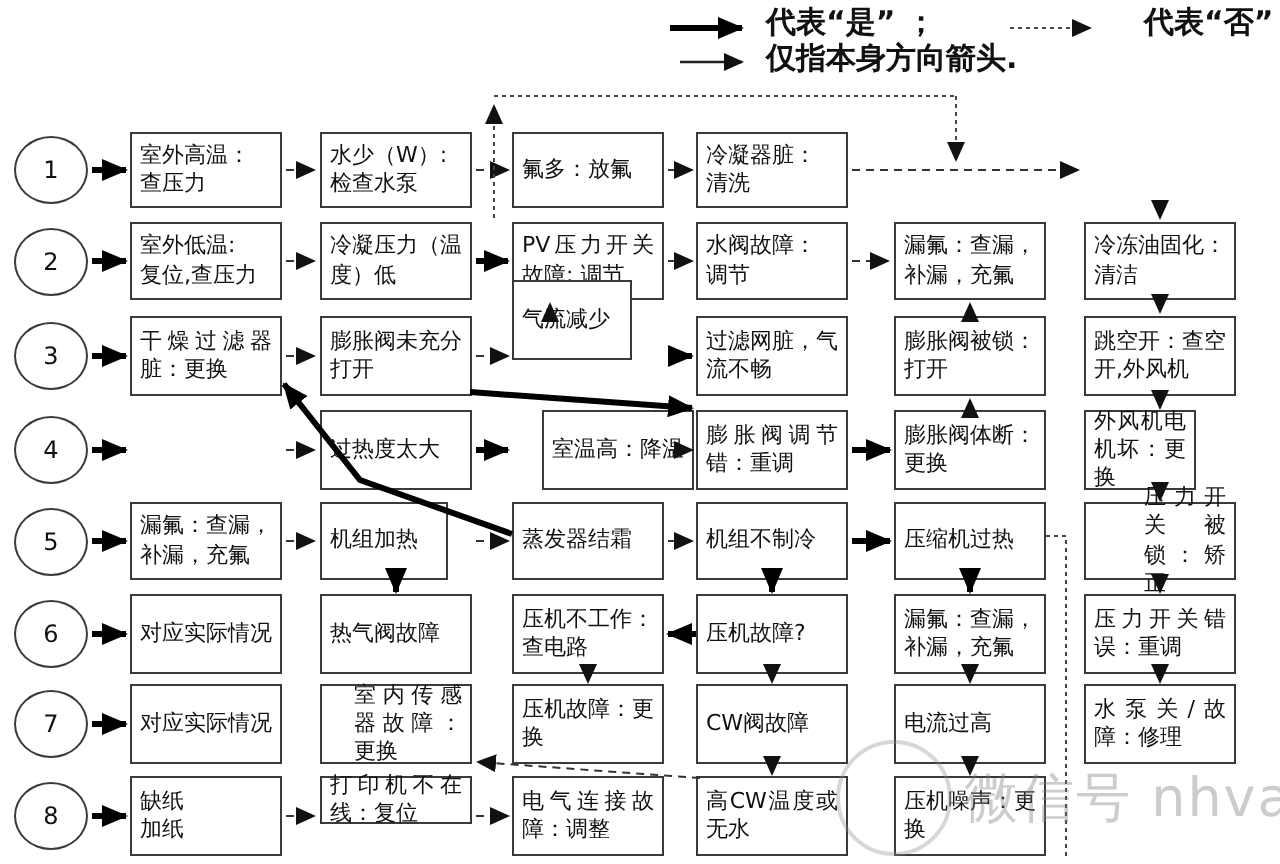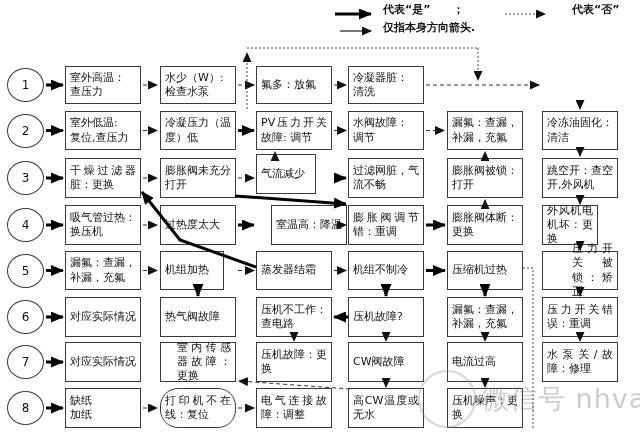--- a/index.html
+++ b/index.html
@@ -10,21 +10,21 @@
   .box span{width:100%;font-size:11px;line-height:1.3;color:#111;white-space:pre-line;
             text-align:justify;}
   .circle{position:absolute;left:7px;width:37px;height:34px;border:1px solid #3a3a3a;
           border-radius:50%;background:#fff;display:flex;align-items:center;
           justify-content:center;font-size:12px;color:#111;z-index:1;box-sizing:border-box;}
   svg.arrows{position:absolute;left:0;top:0;z-index:2;pointer-events:none;}
   .t{stroke:#000;stroke-width:3;fill:none;}
   .s{stroke:#222;stroke-width:1.2;fill:none;}
   .d{stroke:#333;stroke-width:1;stroke-dasharray:4 3;fill:none;}
   .o{stroke:#444;stroke-width:1;stroke-dasharray:2 2;fill:none;}
-  .legend-text{position:absolute;font-size:11px;font-weight:bold;color:#111;z-index:1;}
+  .legend-text{position:absolute;font-size:15px;font-weight:bold;color:#111;z-index:1;}
   .wm{position:absolute;left:418px;top:370px;display:flex;align-items:center;gap:6px;
       z-index:3;pointer-events:none;}
   .wm-circle{width:58px;height:58px;border:2px solid rgba(140,140,140,.35);
              border-radius:50%;box-sizing:border-box;}
   .wm-text{font-size:27px;letter-spacing:1px;color:rgba(120,120,120,.38);white-space:nowrap;}
 </style>
 </head>
 <body>
 
 <div class="stage" id="canvas">
@@ -155,36 +155,33 @@
     <div class="box" style="left: 542px; top: 111px; width: 76px; height: 39px;">
       <span>冷冻油固化：清洁</span>
     </div>
     <div class="circle" style="top: 161px;">3</div>
     <div class="box" style="left: 65px; top: 158px; width: 76px; height: 40px;">
       <span>干燥过滤器脏：更换</span>
     </div>
     <div class="box" style="left: 160px; top: 158px; width: 76px; height: 40px;">
       <span>膨胀阀未充分打开</span>
     </div>
-    <div class="box" style="left: 256px; top: 154px; width: 60px; height: 40px;">
+    <div class="box" style="left: 256px; top: 140px; width: 60px; height: 40px;">
       <span>气流减少</span>
     </div>
     <div class="box" style="left: 348px; top: 158px; width: 76px; height: 40px;">
       <span>过滤网脏，气流不畅</span>
     </div>
     <div class="box" style="left: 447px; top: 158px; width: 76px; height: 40px;">
       <span>膨胀阀被锁：打开</span>
     </div>
     <div class="box" style="left: 542px; top: 158px; width: 76px; height: 40px;">
       <span>跳空开：查空开,外风机</span>
     </div>
     <div class="circle" style="top: 208px;">4</div>
-    <div class="box" style="left: 65px; top: 205px; width: 76px; height: 40px;">
-      <span>吸气管过热：换压机</span>
-    </div>
     <div class="box" style="left: 160px; top: 205px; width: 76px; height: 40px;">
       <span>过热度太大</span>
     </div>
     <div class="box" style="left: 256px; top: 205px; width: 76px; height: 40px; margin-left: 15px;">
       <span>室温高：降温</span>
     </div>
     <div class="box" style="left: 348px; top: 205px; width: 76px; height: 40px;">
       <span>膨胀阀调节错：重调</span>
     </div>
     <div class="box" style="left: 447px; top: 205px; width: 76px; height: 40px;">
@@ -248,21 +245,21 @@
       <span>电流过高</span>
     </div>
     <div class="box" style="left: 542px; top: 342px; width: 76px; height: 40px;">
       <span>水泵关/故障：修理</span>
     </div>
     <div class="circle" style="top: 391px;">8</div>
     <div class="box" style="left: 65px; top: 388px; width: 76px; height: 40px;">
       <span>缺纸
 加纸</span>
     </div>
-    <div class="box" style="left: 160px; top: 388px; width: 76px; height: 40px; border-radius: 18px;">
+    <div class="box" style="left: 160px; top: 388px; width: 76px; height: 24px;">
       <span>打印机不在线：复位</span>
     </div>
     <div class="box" style="left: 256px; top: 388px; width: 76px; height: 40px;">
       <span>电气连接故障：调整</span>
     </div>
     <div class="box" style="left: 348px; top: 388px; width: 76px; height: 40px;">
       <span>高CW温度或无水</span>
     </div>
     <div class="box" style="left: 447px; top: 388px; width: 76px; height: 40px;">
       <span>压机噪声：更换</span>

